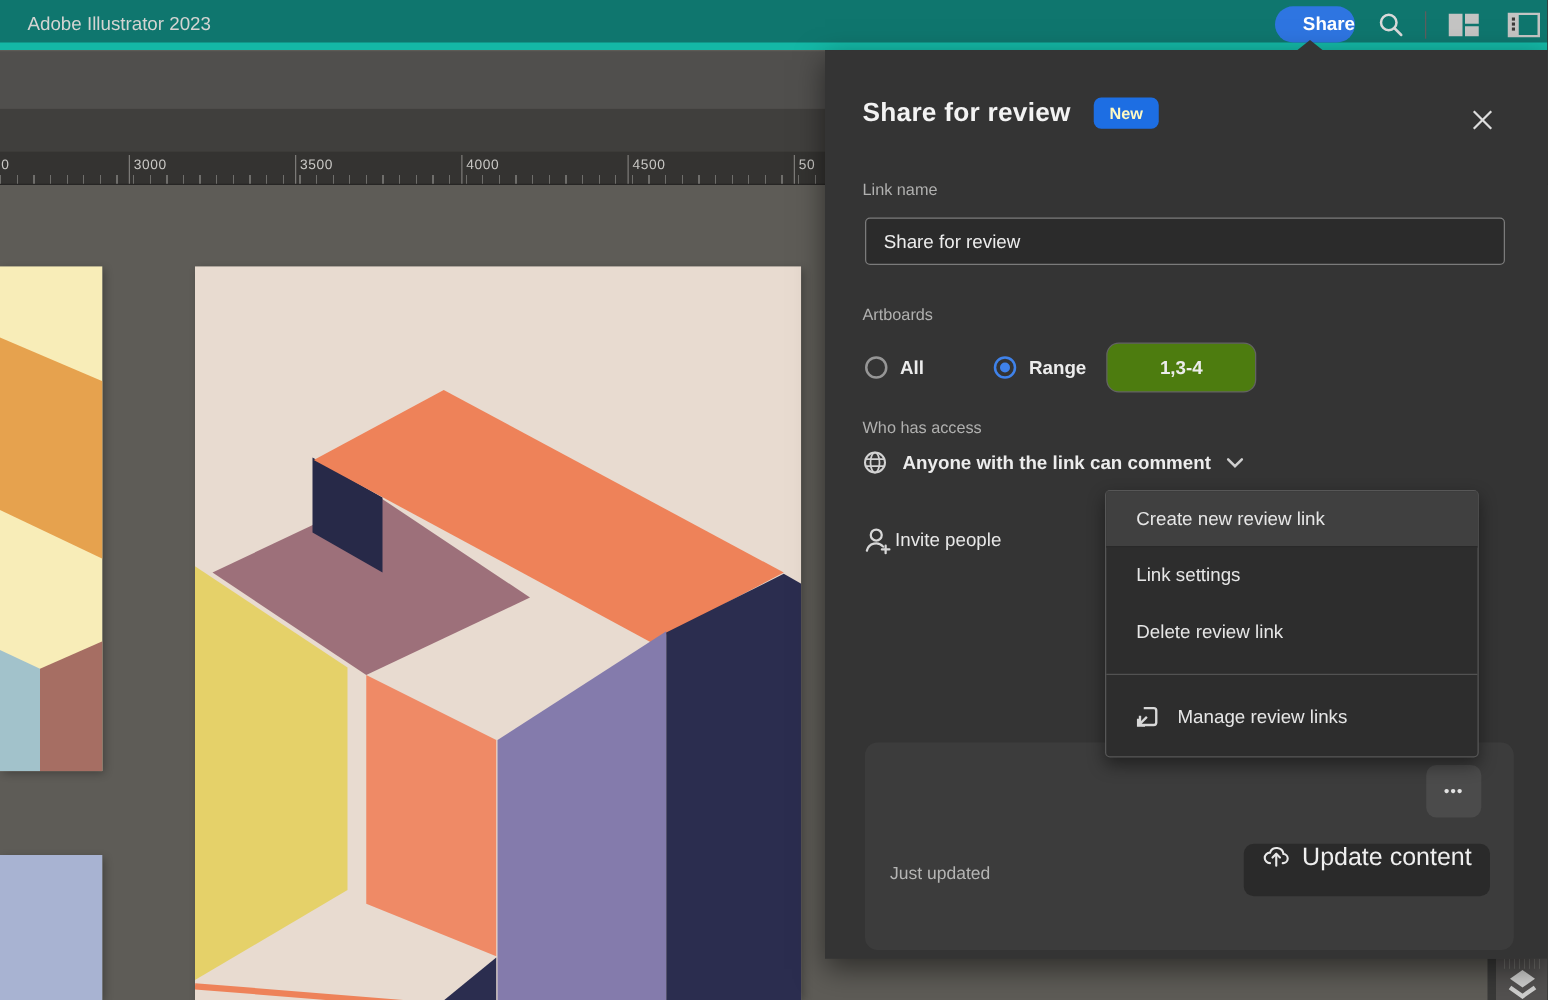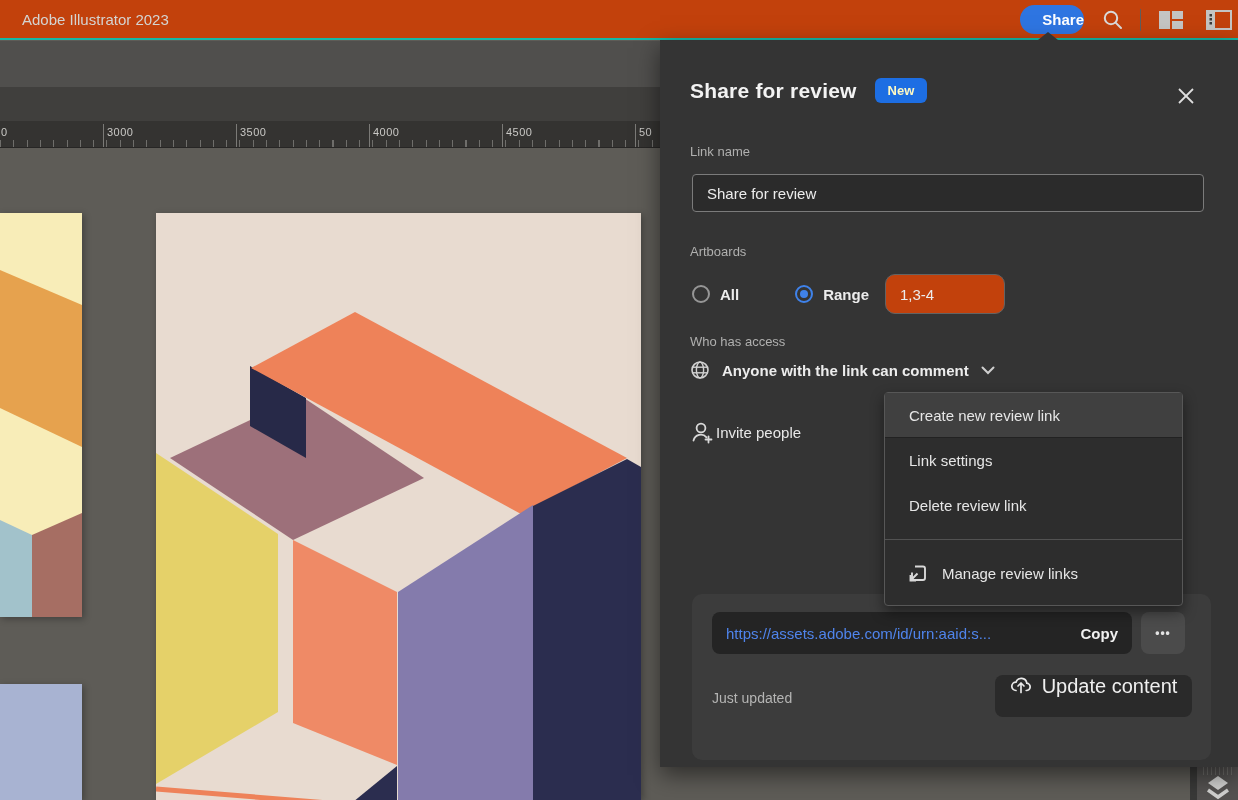--- a/index.html
+++ b/index.html
@@ -4,21 +4,21 @@
 <style>
   * { margin:0; padding:0; box-sizing:border-box; }
   html,body { background:#222; }
   #stage {
     position:relative; width:1238px; height:800px; overflow:hidden;
     font-family:"Liberation Sans", sans-serif;
     background:#5e5c57;
     -webkit-font-smoothing:antialiased;
   }
   
-  .titlebar { position:absolute; left:0; top:0; width:1238px; height:40px; background:#c2410c; border-bottom:2px solid #14b8a6; z-index:30; }
+  .titlebar { position:absolute; left:0; top:0; width:1238px; height:40px; background:#0f766e; border-bottom:6px solid #14b8a6; z-index:30; }
   .app-title { position:absolute; left:22px; top:0; line-height:40px; font-size:15px; color:#d4d4d2; }
   .share-btn { position:absolute; left:1020px; top:5px; width:64px; height:29px; border-radius:15px;
     background:#2e75e1; color:#fff; font-size:15px; font-weight:bold; text-align:right; line-height:29px; cursor:pointer; }
   .tb-icon { position:absolute; top:8px; }
   .tb-divider { position:absolute; left:1140px; top:9px; width:1px; height:22px; background:#5e5e5e; }
   .strip1 { position:absolute; left:0; top:41px; width:1238px; height:46px; background:#504f4d; }
   .strip2 { position:absolute; left:0; top:87px; width:1238px; height:34px; background:#403f3d; }
   
   .ruler { position:absolute; left:0; top:121px; width:1238px; height:27px; background:#343331; border-bottom:1px solid #272625; }
   .ruler .minors { position:absolute; left:0; bottom:0; width:100%; height:7px;
@@ -40,23 +40,23 @@
   .field-label { position:absolute; left:30px; font-size:13px; color:#b0b0af; }
   .link-input { position:absolute; left:32px; top:134px; width:512px; height:38px; background:#2b2b2b;
     border:1px solid #7b7b7b; border-radius:4px; color:#ececec; font-size:15px; padding:0 14px;
     font-family:"Liberation Sans", sans-serif; }
   .radio-row { position:absolute; left:32px; top:234px; height:40px; display:flex; align-items:center; }
   .radio { width:18px; height:18px; border-radius:50%; border:2px solid #969696; position:relative; cursor:pointer; flex:none; }
   .radio.selected { border-color:#3f82ea; }
   .radio.selected::after { content:""; position:absolute; left:50%; top:50%; width:8px; height:8px; margin:-4px 0 0 -4px;
     border-radius:50%; background:#3f82ea; }
   .radio-label { font-size:15px; font-weight:bold; color:#ececec; margin-left:10px; }
-  .range-input { width:120px; height:40px; margin-left:16px; background:#c2410c; border:1px solid #636363;
-    border-radius:10px; color:#ececec; font-size:15px; font-weight:normal; padding:0 14px;
-    font-family:"Liberation Sans", sans-serif; }
+  .range-input { width:120px; height:40px; margin-left:16px; background:#4d7c0f; border:1px solid #636363;
+    border-radius:10px; color:#ececec; font-size:15px; font-weight:bold; padding:0 14px;
+    font-family:"Liberation Sans", sans-serif;text-align:center; }
   .access-row { position:absolute; left:30px; top:320px; display:flex; align-items:center; gap:12px; cursor:pointer; }
   .access-text { font-size:15px; font-weight:bold; color:#ececec; }
   .invite-row { position:absolute; left:30px; top:380px; display:flex; align-items:center; gap:1px; cursor:pointer; }
   .invite-text { font-size:15px; color:#e8e8e8; }
   
   .menu { position:absolute; left:224px; top:352px; width:299px; height:214px; background:#2d2d2d;
     border:1px solid #575757; border-radius:4px; box-shadow:0 6px 14px rgba(0,0,0,.45); z-index:5; }
   .menu-item { height:45px; line-height:45px; padding-left:24px; font-size:15px; color:#e6e6e6; cursor:pointer; }
   .menu-item.hover { background:#404040; border-bottom:1px solid #222; }
   .menu-divider { position:absolute; left:0; right:0; top:146px; height:1px; background:#525252; }
@@ -208,24 +208,20 @@
         <svg width="21" height="21" viewBox="0 0 21 21">
           <path d="M8 3.5 H16 a2 2 0 0 1 2 2 V15 a2 2 0 0 1 -2 2 H7 a2 2 0 0 1 -2 -2 V9.5" fill="none" stroke="#d8d8d8" stroke-width="1.9"></path>
           <line x1="10.5" y1="10.5" x2="3.5" y2="17.5" stroke="#d8d8d8" stroke-width="1.9"></line>
           <polyline points="3.5,12 3.5,17.5 9,17.5" fill="none" stroke="#d8d8d8" stroke-width="1.9"></polyline>
         </svg>
         <span>Manage review links</span>
       </div>
     </div>
 
     <div class="footer-card">
-      <div class="url-field">
-        <span class="url-text">https://assets.adobe.com/id/urn:aaid:s...</span>
-        <span class="copy-label">Copy</span>
-      </div>
       <div class="dots-btn">•••</div>
       <span class="status-text">Just updated</span>
       <div class="update-btn">
         <svg width="22" height="19" viewBox="0 0 22 19">
           <path d="M6 15.5 a4.2 4.2 0 0 1 0 -8.4 a5.6 5.6 0 0 1 10.8 1.1 a3.6 3.6 0 0 1 -0.6 7.3" fill="none" stroke="#e8e8e8" stroke-width="1.7" stroke-linecap="round"></path>
           <line x1="11" y1="8.5" x2="11" y2="17.5" stroke="#e8e8e8" stroke-width="1.7" stroke-linecap="round"></line>
           <polyline points="8,11 11,8 14,11" fill="none" stroke="#e8e8e8" stroke-width="1.7" stroke-linecap="round" stroke-linejoin="round"></polyline>
         </svg>
         <span>Update content</span>
       </div>

